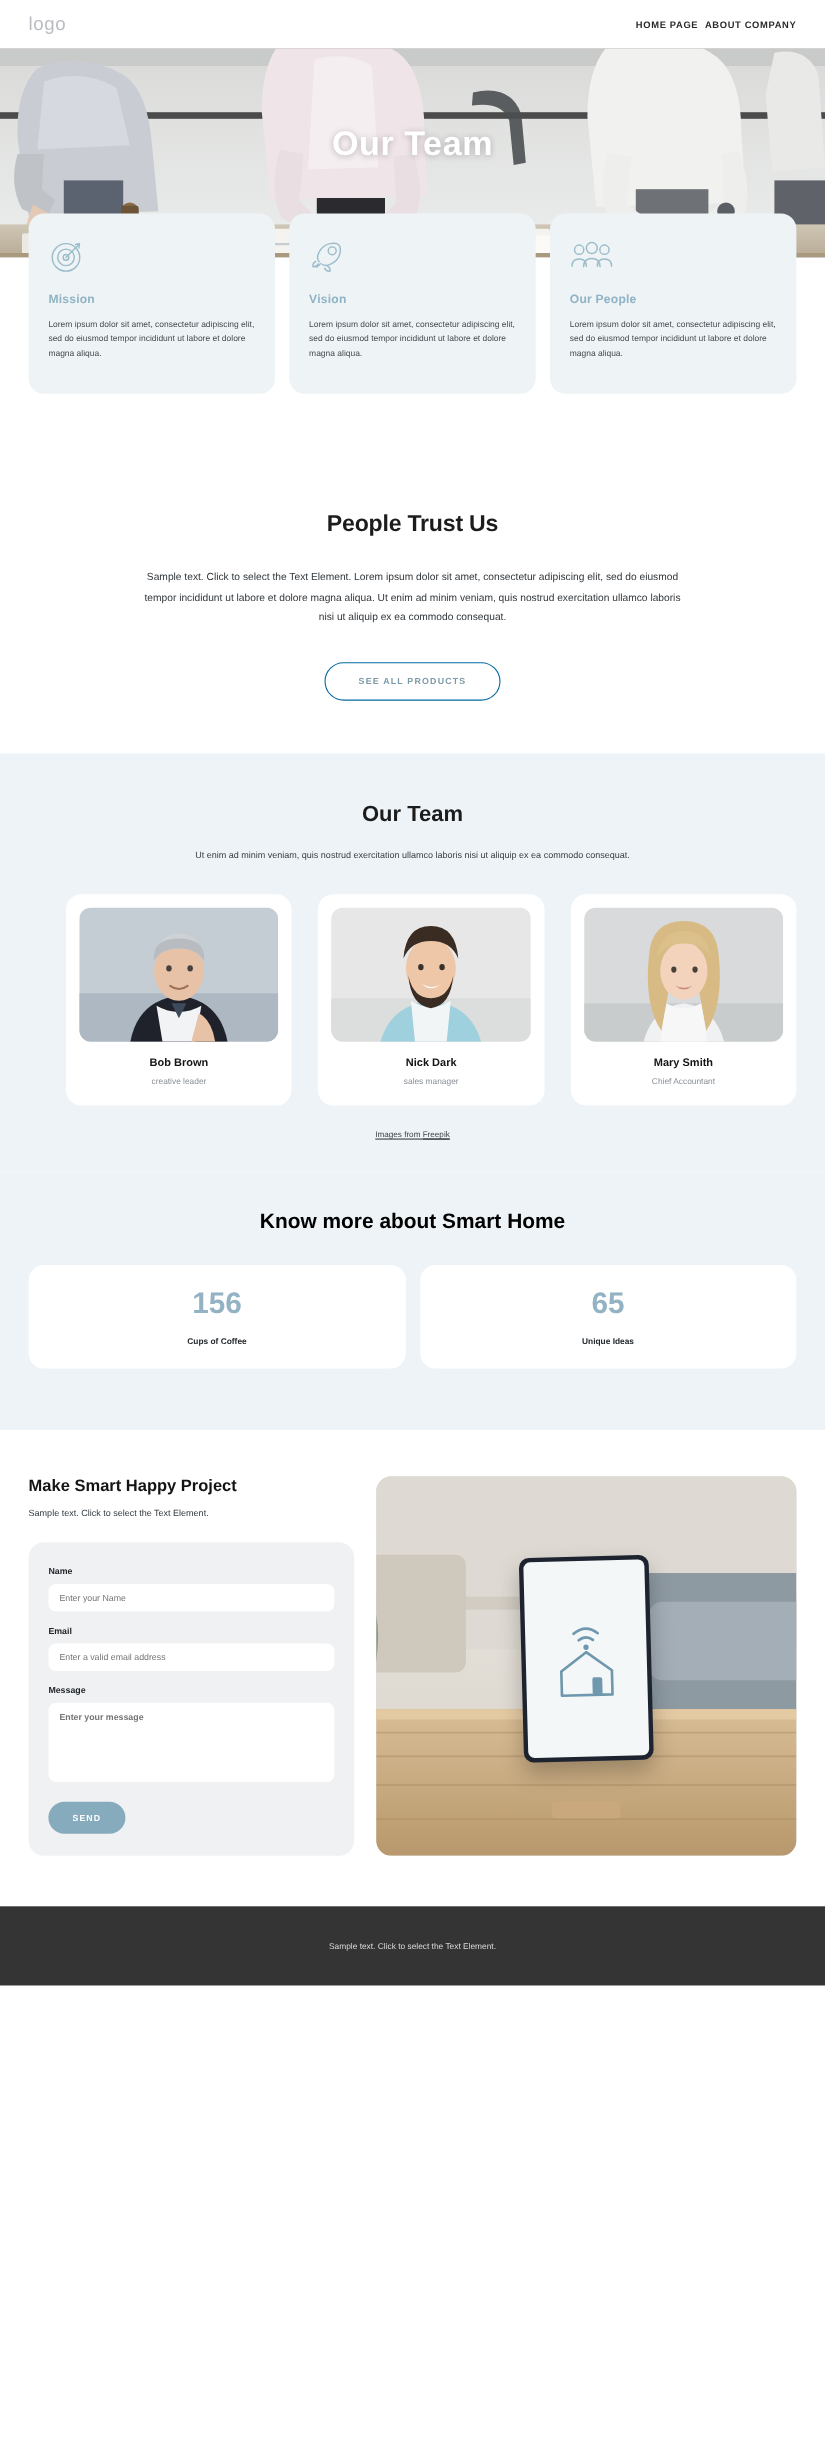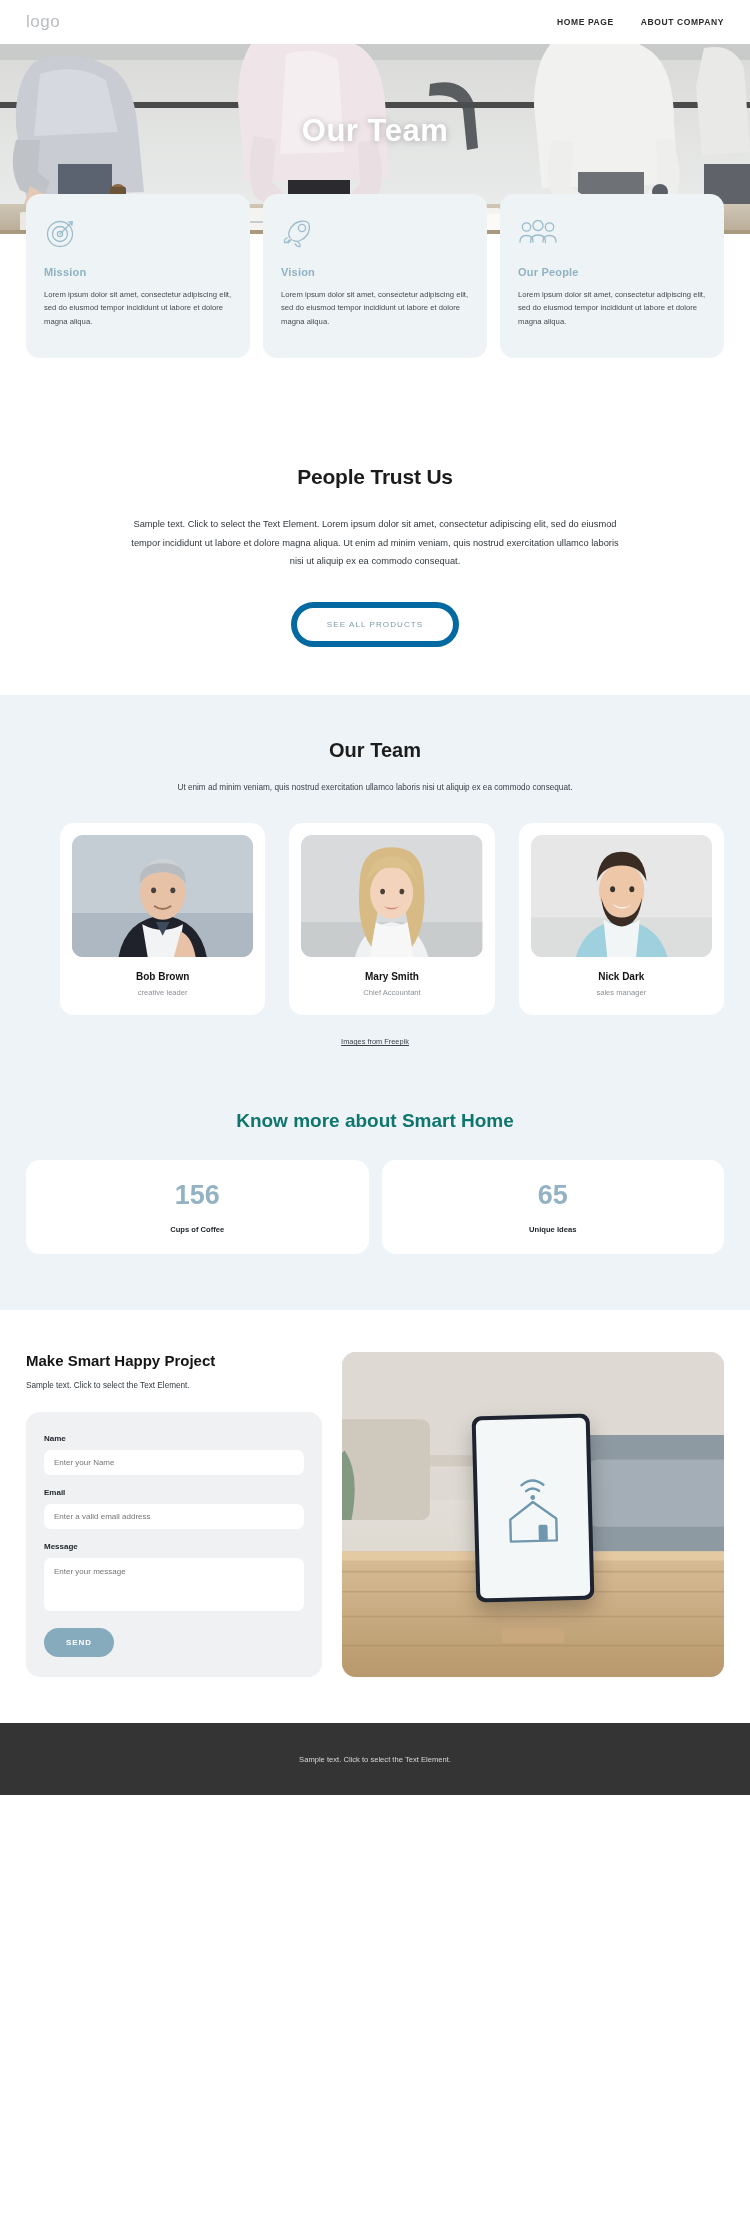--- a/index.html
+++ b/index.html
@@ -19,21 +19,21 @@
     justify-content: space-between;
     padding: 0 26px;
     background: #fff;
   }
   .logo {
     font-size: 17px;
     color: #b9bcc0;
     letter-spacing: .5px;
     font-weight: 400;
   }
-  .nav { display: flex; gap: 27px; align-items: flex-start; }
+  .nav { display: flex; gap: 6px; align-items: flex-start; }
   .nav-item {
     font-size: 8.5px;
     font-weight: 700;
     letter-spacing: .6px;
     color: #2b2b2b;
     text-decoration: none;
     white-space: nowrap;
   }
 
   
@@ -107,25 +107,25 @@
     font-size: 9.3px;
     line-height: 1.95;
     color: #32383d;
     max-width: 500px;
     margin: 0 auto;
   }
   .btn-outline {
     display: inline-block;
     margin-top: 32px;
     padding: 12px 30px;
-    border: 6px solid #0369a1;
+    border: 1px solid #0369a1;
     border-radius: 30px;
     color: #7d9aa8;
     font-size: 8px;
-    font-weight: 400;
+    font-weight: 700;
     letter-spacing: 1.1px;
     background: transparent;
     cursor: pointer;
     font-family: inherit;
   }
 
   
   .team {
     background: #eef3f7;
     margin-top: 48px;
@@ -176,21 +176,21 @@
     color: #3c4247;
     text-decoration: underline;
   }
   .credit a { color: #3c4247; text-decoration: underline; }
 
   
   .stats-wrap { background: #eef3f7; padding: 34px 26px 56px; text-align: center; }
   .stats-wrap h2 {
     font-size: 19px;
     font-weight: 700;
-    color: #0f766e;
+    color: #000000;
     margin-bottom: 28px;
   }
   .stats { display: flex; gap: 13px; }
   .stat-card {
     flex: 1;
     background: #fff;
     border-radius: 14px;
     padding: 22px 8px 20px;
   }
   .stat-value {
@@ -242,21 +242,21 @@
     border: none;
     border-radius: 7px;
     background: #fff;
     padding: 8px 10px;
     font-size: 8px;
     color: #9ba1a7;
     font-family: inherit;
     margin-bottom: 13px;
     outline: none;
   }
-  .field-textarea { height: 53px; resize: none; line-height: 1.6; }
+  .field-textarea { height: 72px; resize: none; line-height: 1.6; font-weight: bold; }
   .btn-send {
     background: #86abbd;
     color: #fff;
     border: none;
     border-radius: 20px;
     padding: 10px 22px;
     font-size: 8px;
     font-weight: 700;
     letter-spacing: .9px;
     cursor: pointer;
@@ -463,53 +463,53 @@
           <path d="M96 92 q12 6 14 30 l-22 0z" fill="#e8c2a6"></path>
         </svg>
       </div>
       <div class="member-name">Bob Brown</div>
       <div class="member-role">creative leader</div>
     </div>
 
     <div class="member-card">
       <div class="member-photo">
         <svg width="100%" height="100%" viewBox="0 0 160 122" preserveAspectRatio="xMidYMid slice">
+          <rect width="160" height="122" fill="#e6e7e6"></rect>
+          <rect y="80" width="160" height="42" fill="#dcdedd"></rect>
+          <path d="M38 122 q6 -36 42 -40 q36 4 42 40z" fill="#9fd0de"></path>
+          <path d="M64 82 q16 10 32 0 l-4 40 -24 0z" fill="#f2f5f6"></path>
+          <ellipse cx="80" cy="56" rx="20" ry="24" fill="#eec7a8"></ellipse>
+          <path d="M58 48 q2 -26 22 -26 q20 0 22 26 q-6 -14 -22 -14 q-16 0 -22 14z" fill="#3a2c22"></path>
+          <path d="M62 62 q2 24 18 26 q16 -2 18 -26 q-4 18 -18 18 q-14 0 -18 -18z" fill="#3a2c22"></path>
+          <ellipse cx="72" cy="55" rx="2.2" ry="2.6" fill="#3a322a"></ellipse>
+          <ellipse cx="89" cy="55" rx="2.2" ry="2.6" fill="#3a322a"></ellipse>
+          <path d="M72 68 q8 8 17 0 q-8 6 -17 0z" fill="#fdfdfd"></path>
+        </svg>
+      </div>
+      <div class="member-name">Nick Dark</div>
+      <div class="member-role">sales manager</div>
+    </div>
+
+    <div class="member-card">
+      <div class="member-photo">
+        <svg width="100%" height="100%" viewBox="0 0 160 122" preserveAspectRatio="xMidYMid slice">
           <rect width="160" height="122" fill="#d8dadb"></rect>
           <rect y="84" width="160" height="38" fill="#c9cccd"></rect>
           <path d="M46 122 q6 -34 34 -38 q28 4 34 38z" fill="#f0f1f2"></path>
           <path d="M52 46 q2 -28 28 -28 q26 0 28 28 q4 40 -10 60 l-8 -44 -20 0 -8 44 q-14 -20 -10 -60z" fill="#d8bb84"></path>
           <ellipse cx="80" cy="58" rx="19" ry="23" fill="#f3d3bb"></ellipse>
           <path d="M58 48 q4 -22 22 -22 q18 0 22 22 q-6 -12 -22 -12 q-16 0 -22 12z" fill="#dcc08b"></path>
           <ellipse cx="72" cy="57" rx="2.1" ry="2.5" fill="#4a4138"></ellipse>
           <ellipse cx="89" cy="57" rx="2.1" ry="2.5" fill="#4a4138"></ellipse>
           <path d="M73 70 q7 6 14 0 q-7 3 -14 0z" fill="#c98a84"></path>
           <path d="M66 84 q14 8 28 0 l6 38 -40 0z" fill="#f7f7f8"></path>
         </svg>
       </div>
       <div class="member-name">Mary Smith</div>
       <div class="member-role">Chief Accountant</div>
-    </div>
-
-    <div class="member-card">
-      <div class="member-photo">
-        <svg width="100%" height="100%" viewBox="0 0 160 122" preserveAspectRatio="xMidYMid slice">
-          <rect width="160" height="122" fill="#e6e7e6"></rect>
-          <rect y="80" width="160" height="42" fill="#dcdedd"></rect>
-          <path d="M38 122 q6 -36 42 -40 q36 4 42 40z" fill="#9fd0de"></path>
-          <path d="M64 82 q16 10 32 0 l-4 40 -24 0z" fill="#f2f5f6"></path>
-          <ellipse cx="80" cy="56" rx="20" ry="24" fill="#eec7a8"></ellipse>
-          <path d="M58 48 q2 -26 22 -26 q20 0 22 26 q-6 -14 -22 -14 q-16 0 -22 14z" fill="#3a2c22"></path>
-          <path d="M62 62 q2 24 18 26 q16 -2 18 -26 q-4 18 -18 18 q-14 0 -18 -18z" fill="#3a2c22"></path>
-          <ellipse cx="72" cy="55" rx="2.2" ry="2.6" fill="#3a322a"></ellipse>
-          <ellipse cx="89" cy="55" rx="2.2" ry="2.6" fill="#3a322a"></ellipse>
-          <path d="M72 68 q8 8 17 0 q-8 6 -17 0z" fill="#fdfdfd"></path>
-        </svg>
-      </div>
-      <div class="member-name">Nick Dark</div>
-      <div class="member-role">sales manager</div>
     </div>
 
   </div>
 
   <div class="credit">
     <span>Images from </span><a href="#">Freepik</a>
   </div>
 </section>
 
 <section class="stats-wrap">

